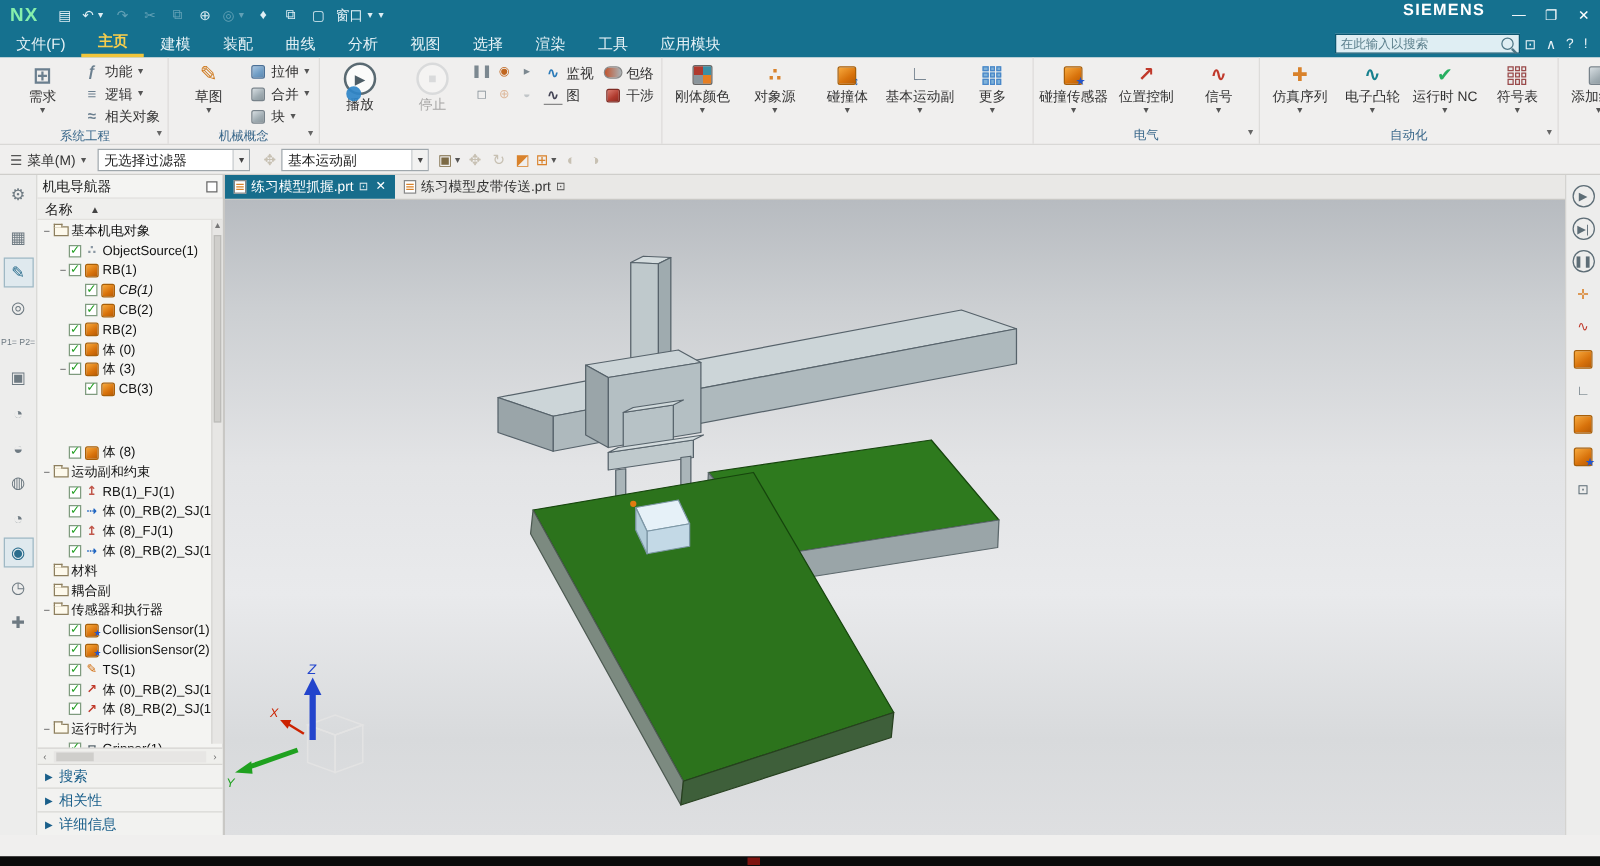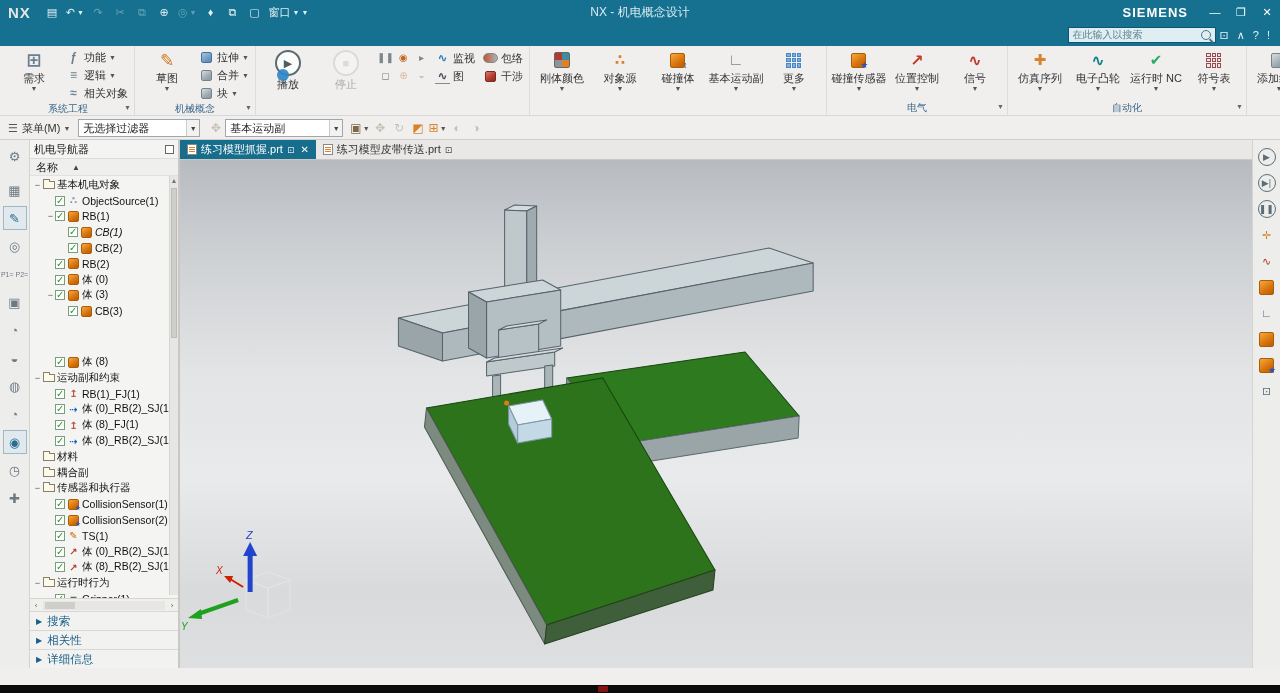--- a/index.html
+++ b/index.html
@@ -3,27 +3,27 @@
 <meta charset="utf-8">
 <style>
   * { margin:0; padding:0; box-sizing:border-box; }
   html,body { width:1280px; height:693px; overflow:hidden; background:#000;
     font-family:"Liberation Sans","DejaVu Sans",sans-serif; }
   #app { position:relative; width:1280px; height:693px; background:#f0efee; overflow:hidden; }
 
   
   #titlebar { position:absolute; left:0; top:0; width:1280px; height:24px; background:#15718f;
     display:flex; align-items:center; color:#eaf4f8; font-size:11px; }
-  #nx-logo { font-weight:bold; font-size:15px; color:#e5e5e5; margin:0 10px 0 8px; letter-spacing:1px; }
+  #nx-logo { font-weight:bold; font-size:15px; color:#86efac; margin:0 10px 0 8px; letter-spacing:1px; }
   .qi { display:inline-flex; align-items:center; justify-content:center; min-width:16px; height:18px;
     margin:0 3px; font-size:11px; color:#dfeef4; }
   .qi.faded { opacity:.38; }
   .qi .dn { font-size:7px; margin-left:2px; }
   #tb-title { position:absolute; left:0; right:0; text-align:center; font-size:12px; color:#d8e9f0; pointer-events:none; }
-  #tb-right { margin-left:auto; display:flex; align-items:center; height:100%; }
+  #tb-right { margin-left:auto; display:flex; align-items:flex-start; height:100%; }
   #brand { font-weight:bold; font-size:13px; letter-spacing:1px; color:#fff; margin-right:14px; }
   .winbtn { width:26px; height:100%; display:flex; align-items:center; justify-content:center;
     font-size:11px; color:#fff; }
 
   
   #tabrow { position:absolute; left:0; top:24px; width:1280px; height:22px; background:#15718f;
     display:flex; align-items:stretch; font-size:12px; }
   .rtab { padding:0 13px; display:flex; align-items:center; color:#e6f2f6; cursor:default; }
   .rtab.active { color:#f6ce4d; border-bottom:3px solid #f0c53a; font-weight:bold; }
   #searchwrap { margin-left:auto; display:flex; align-items:center; padding-right:6px; }
@@ -190,30 +190,42 @@
         <span class="qi faded">◎<span class="dn">▼</span></span>
         <span class="qi">♦</span>
         <span class="qi">⧉</span>
         <span class="qi">▢</span>
       </span>
     <span class="qi">
       <span>窗口</span>
         <span class="dn">▼</span>
         <span class="dn">▼</span>
     </span>
-    <span id="tb-title">NX - 机电概念设计</span>
     <span id="tb-right">
       <span id="brand">SIEMENS</span>
       <span class="winbtn">—</span>
       <span class="winbtn">❐</span>
       <span class="winbtn">✕</span>
     </span>
   </div>
 
   <div id="tabrow">
+    <span id="ribbontabs" style="display:flex">
+        <span class="rtab">文件(F)</span>
+        <span class="rtab active">主页</span>
+        <span class="rtab">建模</span>
+        <span class="rtab">装配</span>
+        <span class="rtab">曲线</span>
+        <span class="rtab">分析</span>
+        <span class="rtab">视图</span>
+        <span class="rtab">选择</span>
+        <span class="rtab">渲染</span>
+        <span class="rtab">工具</span>
+        <span class="rtab">应用模块</span>
+      </span>
     <span id="searchwrap">
       <span id="searchbox">
         <span class="ph">在此输入以搜索</span>
         <span class="mag"></span>
       </span>
       <span class="hicon">⊡</span>
       <span class="hicon">∧</span>
       <span class="hicon">?</span>
       <span class="hicon">!</span>
     </span>

